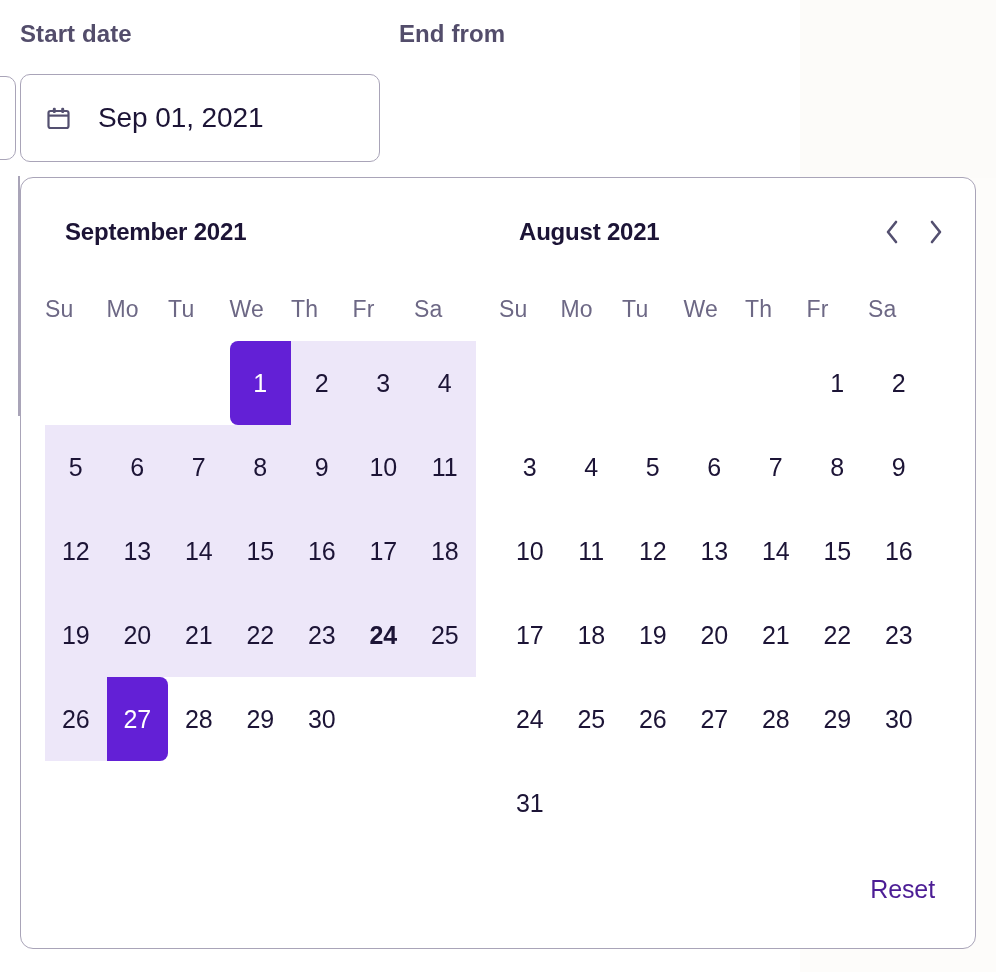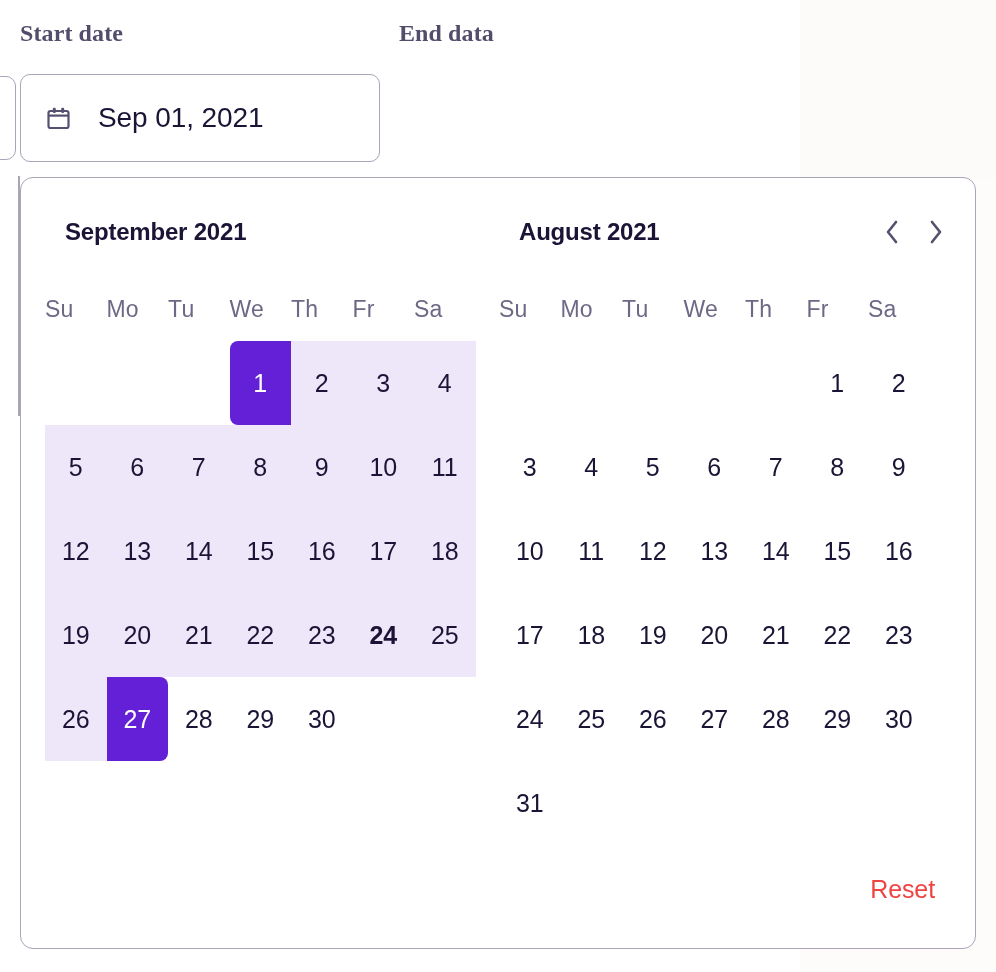--- a/index.html
+++ b/index.html
@@ -57,21 +57,20 @@
     background: #a9a4b8;
   }
 
   
   .field-label {
     position: absolute;
     font-size: 24px;
     font-weight: 700;
     color: #534d6b;
     letter-spacing: 0.1px;
-    font-family: Liberation Serif, serif;
   }
   .field-label.start { left: 20px;  top: 20px; }
   .field-label.end   { left: 399px; top: 20px; }
 
   
   .date-input {
     position: absolute;
     height: 88px;
     border-radius: 10px;
     background: #ffffff;
@@ -236,38 +235,38 @@
     padding: 0 42px 0 42px;
   }
   .footer-text {
     font-size: 25px;
     color: #1c1436;
     letter-spacing: -0.1px;
   }
   .reset-link {
     margin-left: auto;
     font-size: 25px;
-    color: #ef4444;
+    color: #4c1d95;
     cursor: pointer;
     letter-spacing: -0.1px;
   }
 </style>
 </head>
 <body>
 
 <div id="stage">
 
   <div class="cream-panel"></div>
   <div class="cream-panel-lower"></div>
 
   <div class="edge-field"></div>
   <div class="edge-panel-line"></div>
 
   <div class="field-label start">Start date</div>
-  <div class="field-label end">End data</div>
+  <div class="field-label end">End from</div>
 
   <div class="date-input start">
     <span class="cal-icon">
       <svg width="25" height="25" viewBox="0 0 25 25" fill="none">
         <rect x="2.5" y="5" width="20" height="17" rx="2" stroke="#545070" stroke-width="2.2"></rect>
         <rect x="6.8" y="1.8" width="3" height="5.2" rx="1.2" fill="#545070"></rect>
         <rect x="15.2" y="1.8" width="3" height="5.2" rx="1.2" fill="#545070"></rect>
         <line x1="2.5" y1="9.6" x2="22.5" y2="9.6" stroke="#545070" stroke-width="2.2"></line>
       </svg>
     </span>

